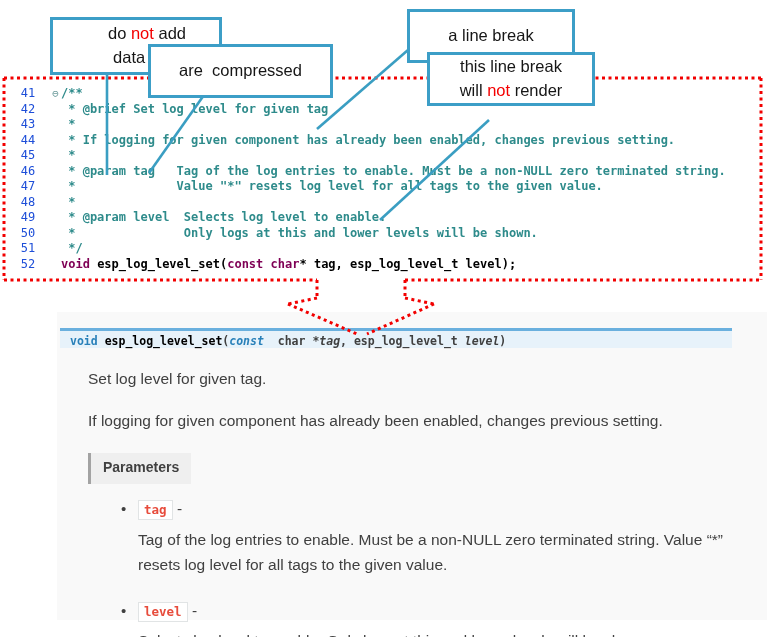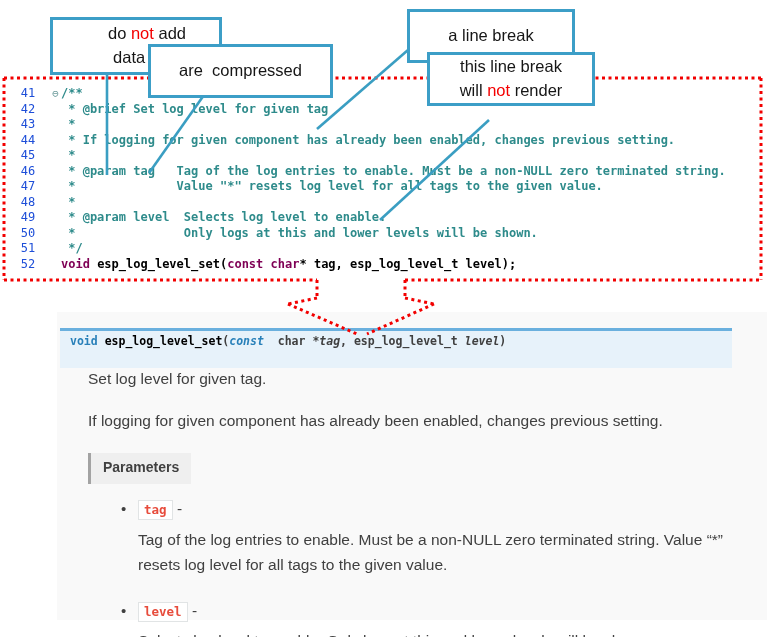--- a/index.html
+++ b/index.html
@@ -27,21 +27,21 @@
   .ln{width:44px;text-align:center;color:#1d4ed8;font-weight:400;flex:none;}
   .fold{width:11px;color:#6d9c9c;flex:none;font-weight:400;text-align:center;font-size:11px;}
   .cm{color:#2e8b8b;}
   .kw{color:#7f0055;font-weight:700;}
   .plain{color:#000;font-weight:700;}
 
   
   .doc-panel{position:absolute;left:57px;top:312px;width:710px;height:308px;background:#f9f9f9;z-index:0;
              color:#404040;}
   .sig{position:absolute;left:3px;top:16px;width:652px;border-top:3px solid #6ab0de;background:#e7f2fa;
-       padding:3px 10px 20px 10px;font-family:"DejaVu Sans Mono","Liberation Mono",monospace;
+       padding:3px 10px 0 10px;font-family:"DejaVu Sans Mono","Liberation Mono",monospace;
        font-size:11.5px;font-weight:700;color:#404040;white-space:pre;}
   .sig .s-kw{color:#2980b9;}
   .sig .s-name{color:#000;}
   .sig .s-it{font-style:italic;}
   .doc-body{position:absolute;left:31px;top:56px;width:660px;font-size:15.5px;line-height:1.4;}
   .doc-body p{margin:0 0 20px 0;}
   .params-head{display:inline-block;background:#efefef;border-left:3px solid #a3a3a3;
                padding:5px 12px 6px 12px;font-weight:700;font-size:14px;color:#404040;
                margin:2px 0 14px 0;}
   ul.params{list-style:none;margin:0;padding:0 0 0 50px;}

